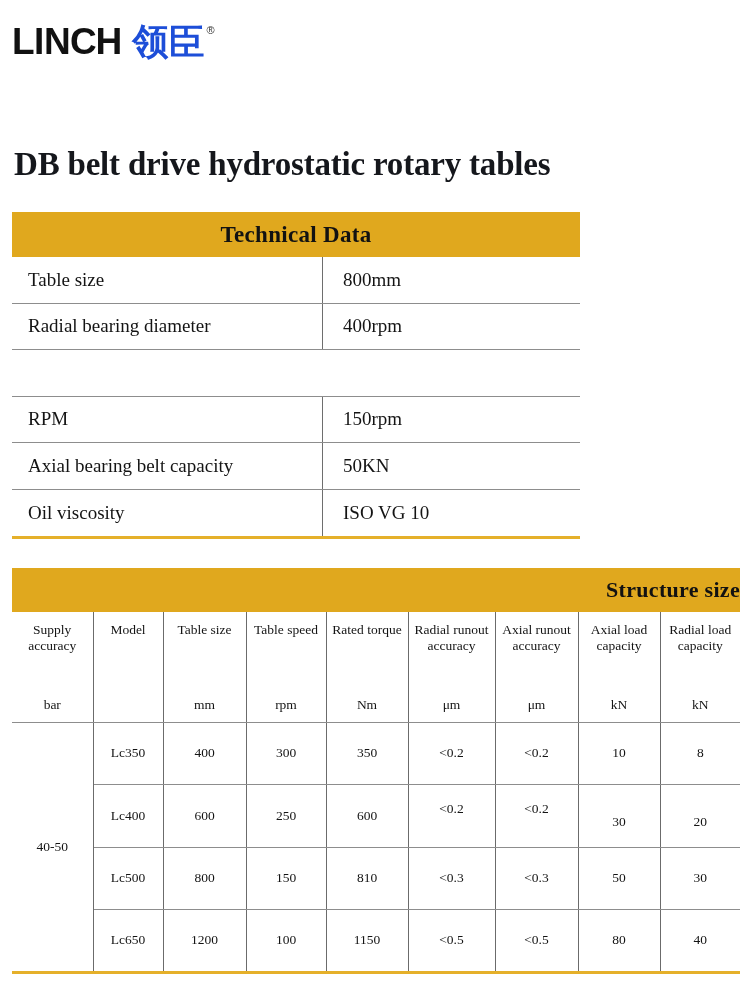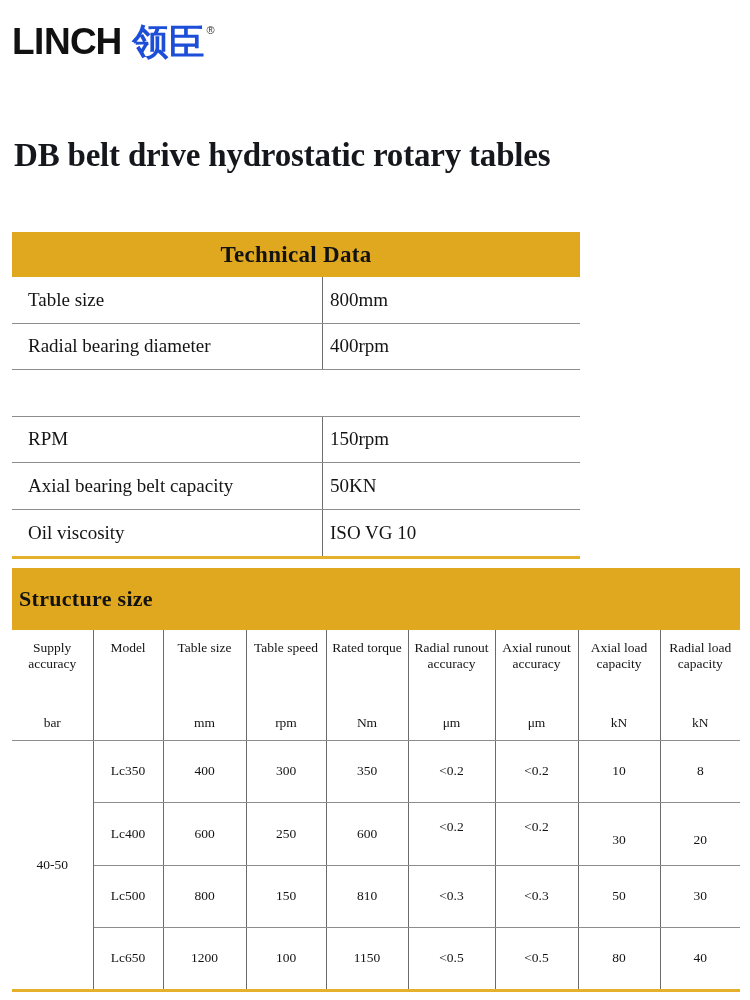--- a/index.html
+++ b/index.html
@@ -59,21 +59,21 @@
     color: #333333;
     margin-left: 2px;
     margin-top: 3px;
     display: inline-block;
   }
 
   
   .page-title {
     position: absolute;
     left: 14px;
-    top: 113px;
+    top: 122px;
     font-family: "Liberation Serif", "DejaVu Serif", serif;
     font-weight: 700;
     font-size: 33px;
     line-height: 40px;
     letter-spacing: -0.2px;
     color: #15171c;
     white-space: nowrap;
     text-align: center;
   }
 
@@ -83,21 +83,20 @@
     left: 12px;
     top: 212px;
     width: 568px;
   }
   .tech-head {
     background: #E0A81E;
     height: 45px;
     display: flex;
     align-items: center;
     justify-content: center;
-    margin-top: 20px;
   }
   .tech-head-label {
     font-weight: 700;
     font-size: 23px;
     color: #121212;
     letter-spacing: 0.3px;
   }
   .tech-body {
     border-bottom: 3px solid #E5B02A;
   }
@@ -113,43 +112,43 @@
     padding-left: 16px;
     font-size: 19px;
     color: #141414;
     white-space: nowrap;
     align-self: stretch;
     display: flex;
     align-items: center;
   }
   .tech-val {
     flex: 1;
-    padding-left: 7px;
+    padding-left: 20px;
     font-size: 19px;
     color: #141414;
     white-space: nowrap;
     border-left: 1px solid #6e6e6e;
     align-self: stretch;
     display: flex;
     align-items: center;
   }
 
   
   .struct-table {
     position: absolute;
     left: 12px;
     top: 568px;
     width: 728px;
   }
   .struct-head {
     background: #E0A81E;
-    height: 62px;
-    display: flex;
-    align-items: center;
-    justify-content: flex-start;
+    height: 44px;
+    display: flex;
+    align-items: center;
+    justify-content: flex-end;
     padding-left: 7px;
   }
   .struct-head-label {
     font-weight: 700;
     font-size: 22px;
     color: #121212;
     letter-spacing: 0.3px;
   }
   table.struct {
     width: 728px;

